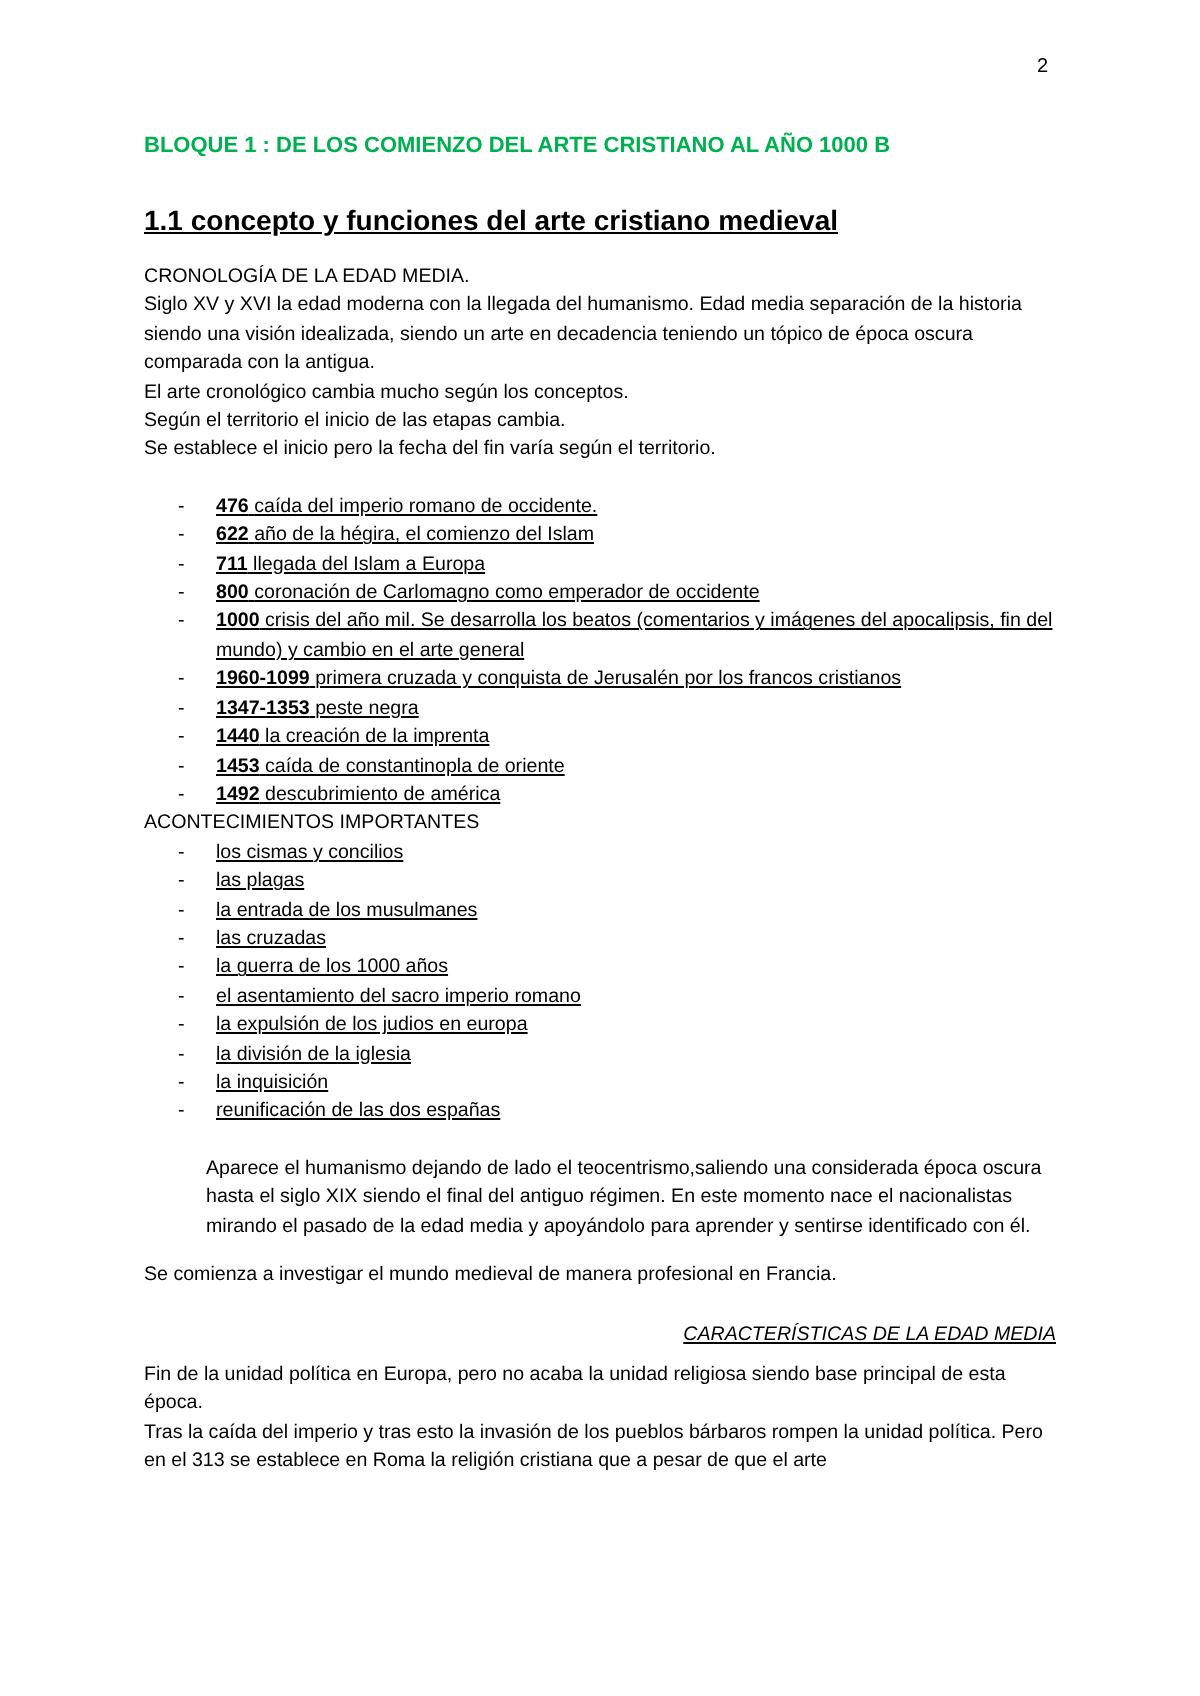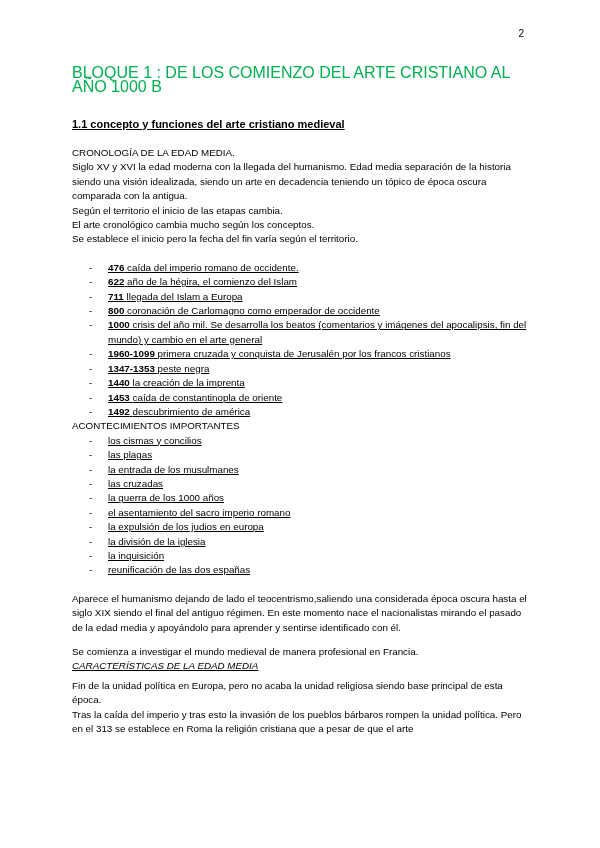--- a/index.html
+++ b/index.html
@@ -23,67 +23,68 @@
     font-size: 10px;
   }
   .content {
     position: absolute;
     left: 72px;
     right: 72px;
     top: 66px;
   }
   .block-title {
     color: #00B050;
-    font-size: 16px;
-    font-weight: 400;
+    font-size: 11px;
+    font-weight: 700;
     line-height: 14px;
     margin: 0 0 23px 0;
   }
   .section-title {
     color: #000;
-    font-size: 11px;
+    font-size: 14px;
     font-weight: 700;
     text-decoration: underline;
     line-height: 14px;
     margin: 0 0 15px 0;
   }
   p { margin: 0; }
   .list { margin: 14px 0 0 0; }
   .list.tight { margin: 0; }
   .li { display: flex; }
   .dash {
     width: 19px;
     flex: none;
     padding-left: 0;
     margin-left: 17px;
   }
   .li-text { flex: 1; text-decoration: underline; }
   .yr { font-weight: 700; }
-  .gap-top { margin-top: 14px; }
+  .gap-top { margin-top: 14px; margin-left: 31px; }
   .small-gap-top { margin-top: 10px; }
   .char-title {
     font-style: italic;
     text-decoration: underline;
-    margin: 0 0 5px 0;
+    margin: 16px 0 5px 0;
+    text-align: right;
   }
 </style>
 </head>
 <body>
 
 <div class="page">
   <div class="page-number">2</div>
 
   <div class="content">
     <h1 class="block-title">BLOQUE 1 : DE LOS COMIENZO DEL ARTE CRISTIANO AL AÑO 1000 B</h1>
     <h2 class="section-title">1.1 concepto y funciones del arte cristiano medieval</h2>
 
     <p>CRONOLOGÍA DE LA EDAD MEDIA.</p>
     <p>Siglo XV y XVI la edad moderna con la llegada del humanismo. Edad media separación de la historia siendo una visión idealizada, siendo un arte en decadencia teniendo un tópico de época oscura comparada con la antigua.</p>
+    <p>El arte cronológico cambia mucho según los conceptos.</p>
     <p>Según el territorio el inicio de las etapas cambia.</p>
-    <p>El arte cronológico cambia mucho según los conceptos.</p>
     <p>Se establece el inicio pero la fecha del fin varía según el territorio.</p>
 
     <div class="list">
       <div class="li">
         <span class="dash">-</span>
         <span class="li-text"><b class="yr">476</b> <span>caída del imperio romano de occidente.</span></span>
       </div>
       <div class="li">
         <span class="dash">-</span>
         <span class="li-text"><b class="yr">622</b> <span>año de la hégira, el comienzo del Islam</span></span>

